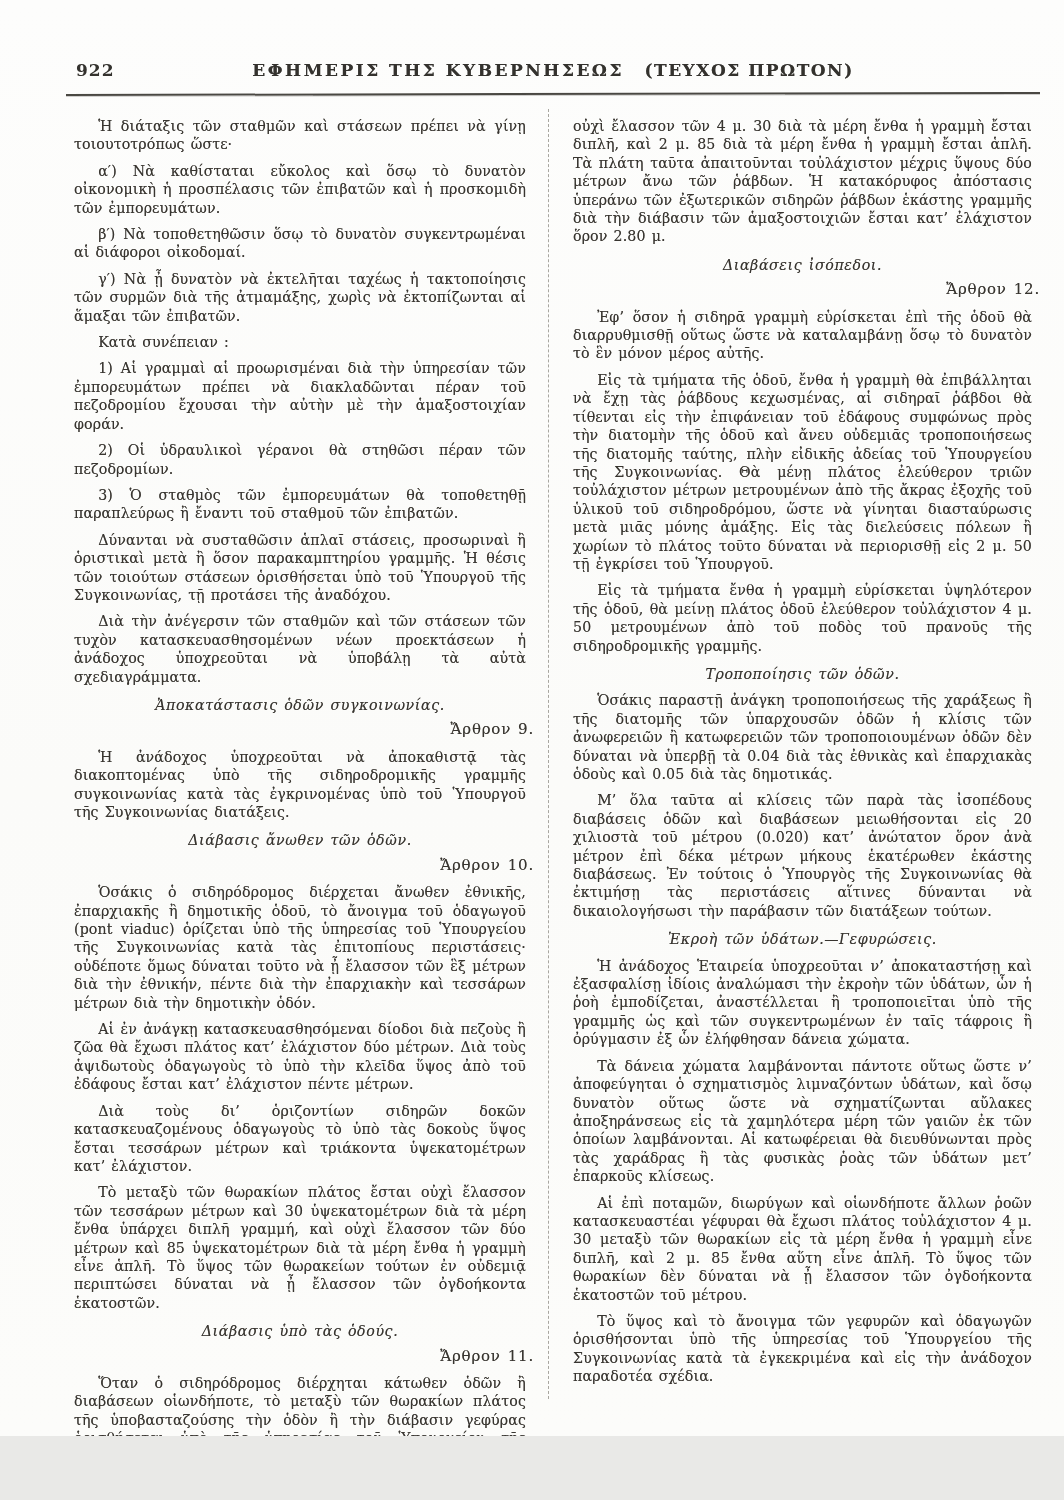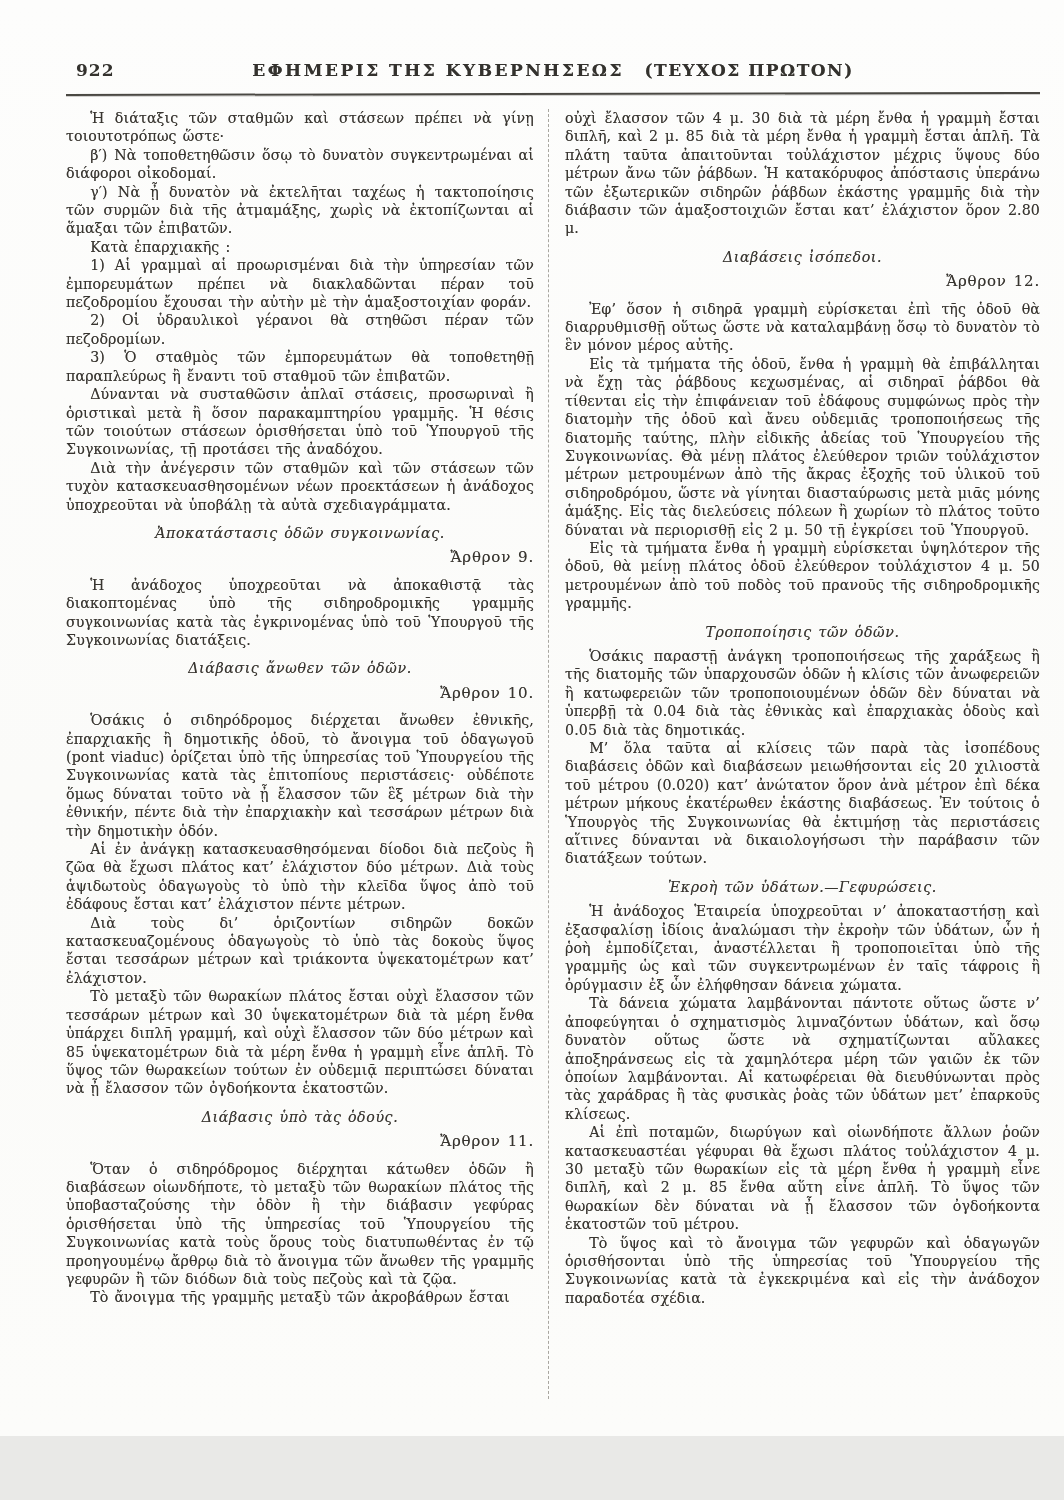--- a/index.html
+++ b/index.html
@@ -61,21 +61,21 @@
     text-shadow: 0 0 0.5px rgba(56,53,48,.55);
   }
   .column.left { width: 468px; flex: none; }
   .column.right {
     flex: 1;
     margin-left: 14px;
     padding-left: 16px;
     border-left: 1px dashed #a8a6a0;
     min-height: 1290px;
   }
-  .blk { margin: 0; }
+  .blk { margin: 8px; }
   .blk.para { text-indent: 1.7em; }
   .blk.cont { text-indent: 0; }
   .blk.section {
     text-align: center;
     font-style: italic;
     text-indent: 0;
     margin: 10px 0 6px;
     letter-spacing: 0.6px;
   }
   .blk.article {
@@ -94,23 +94,24 @@
     <span class="pageno">922</span>
     <span class="head-title">
       <span>ΕΦΗΜΕΡΙΣ ΤΗΣ ΚΥΒΕΡΝΗΣΕΩΣ</span>
       <span class="issue">(ΤΕΥΧΟΣ ΠΡΩΤΟΝ)</span>
     </span>
   </div>
   <div class="head-rule"></div>
   <div class="columns">
     <div class="column left">
         <p class="blk para">Ἡ διάταξις τῶν σταθμῶν καὶ στάσεων πρέπει νὰ γίνῃ τοιουτοτρόπως ὥστε·</p>
+        <p class="blk para">α′) Νὰ καθίσταται εὔκολος καὶ ὅσῳ τὸ δυνατὸν οἰκονομικὴ ἡ προσπέλασις τῶν ἐπιβατῶν καὶ ἡ προσκομιδὴ τῶν ἐμπορευμάτων.</p>
         <p class="blk para">β′) Νὰ τοποθετηθῶσιν ὅσῳ τὸ δυνατὸν συγκεντρωμέναι αἱ διάφοροι οἰκοδομαί.</p>
         <p class="blk para">γ′) Νὰ ᾖ δυνατὸν νὰ ἐκτελῆται ταχέως ἡ τακτοποίησις τῶν συρμῶν διὰ τῆς ἀτμαμάξης, χωρὶς νὰ ἐκτοπίζωνται αἱ ἅμαξαι τῶν ἐπιβατῶν.</p>
-        <p class="blk para">Κατὰ ἐπαρχιακῆς :</p>
+        <p class="blk para">Κατὰ συνέπειαν :</p>
         <p class="blk para">1) Αἱ γραμμαὶ αἱ προωρισμέναι διὰ τὴν ὑπηρεσίαν τῶν ἐμπορευμάτων πρέπει νὰ διακλαδῶνται πέραν τοῦ πεζοδρομίου ἔχουσαι τὴν αὐτὴν μὲ τὴν ἁμαξοστοιχίαν φοράν.</p>
         <p class="blk para">2) Οἱ ὑδραυλικοὶ γέρανοι θὰ στηθῶσι πέραν τῶν πεζοδρομίων.</p>
         <p class="blk para">3) Ὁ σταθμὸς τῶν ἐμπορευμάτων θὰ τοποθετηθῇ παραπλεύρως ἢ ἔναντι τοῦ σταθμοῦ τῶν ἐπιβατῶν.</p>
         <p class="blk para">Δύνανται νὰ συσταθῶσιν ἁπλαῖ στάσεις, προσωριναὶ ἢ ὁριστικαὶ μετὰ ἢ ὅσον παρακαμπτηρίου γραμμῆς. Ἡ θέσις τῶν τοιούτων στάσεων ὁρισθήσεται ὑπὸ τοῦ Ὑπουργοῦ τῆς Συγκοινωνίας, τῇ προτάσει τῆς ἀναδόχου.</p>
         <p class="blk para">Διὰ τὴν ἀνέγερσιν τῶν σταθμῶν καὶ τῶν στάσεων τῶν τυχὸν κατασκευασθησομένων νέων προεκτάσεων ἡ ἀνάδοχος ὑποχρεοῦται νὰ ὑποβάλῃ τὰ αὐτὰ σχεδιαγράμματα.</p>
         <p class="blk section">Ἀποκατάστασις ὁδῶν συγκοινωνίας.</p>
         <p class="blk article">Ἄρθρον 9.</p>
         <p class="blk para">Ἡ ἀνάδοχος ὑποχρεοῦται νὰ ἀποκαθιστᾷ τὰς διακοπτομένας ὑπὸ τῆς σιδηροδρομικῆς γραμμῆς συγκοινωνίας κατὰ τὰς ἐγκρινομένας ὑπὸ τοῦ Ὑπουργοῦ τῆς Συγκοινωνίας διατάξεις.</p>
         <p class="blk section">Διάβασις ἄνωθεν τῶν ὁδῶν.</p>
         <p class="blk article">Ἄρθρον 10.</p>

